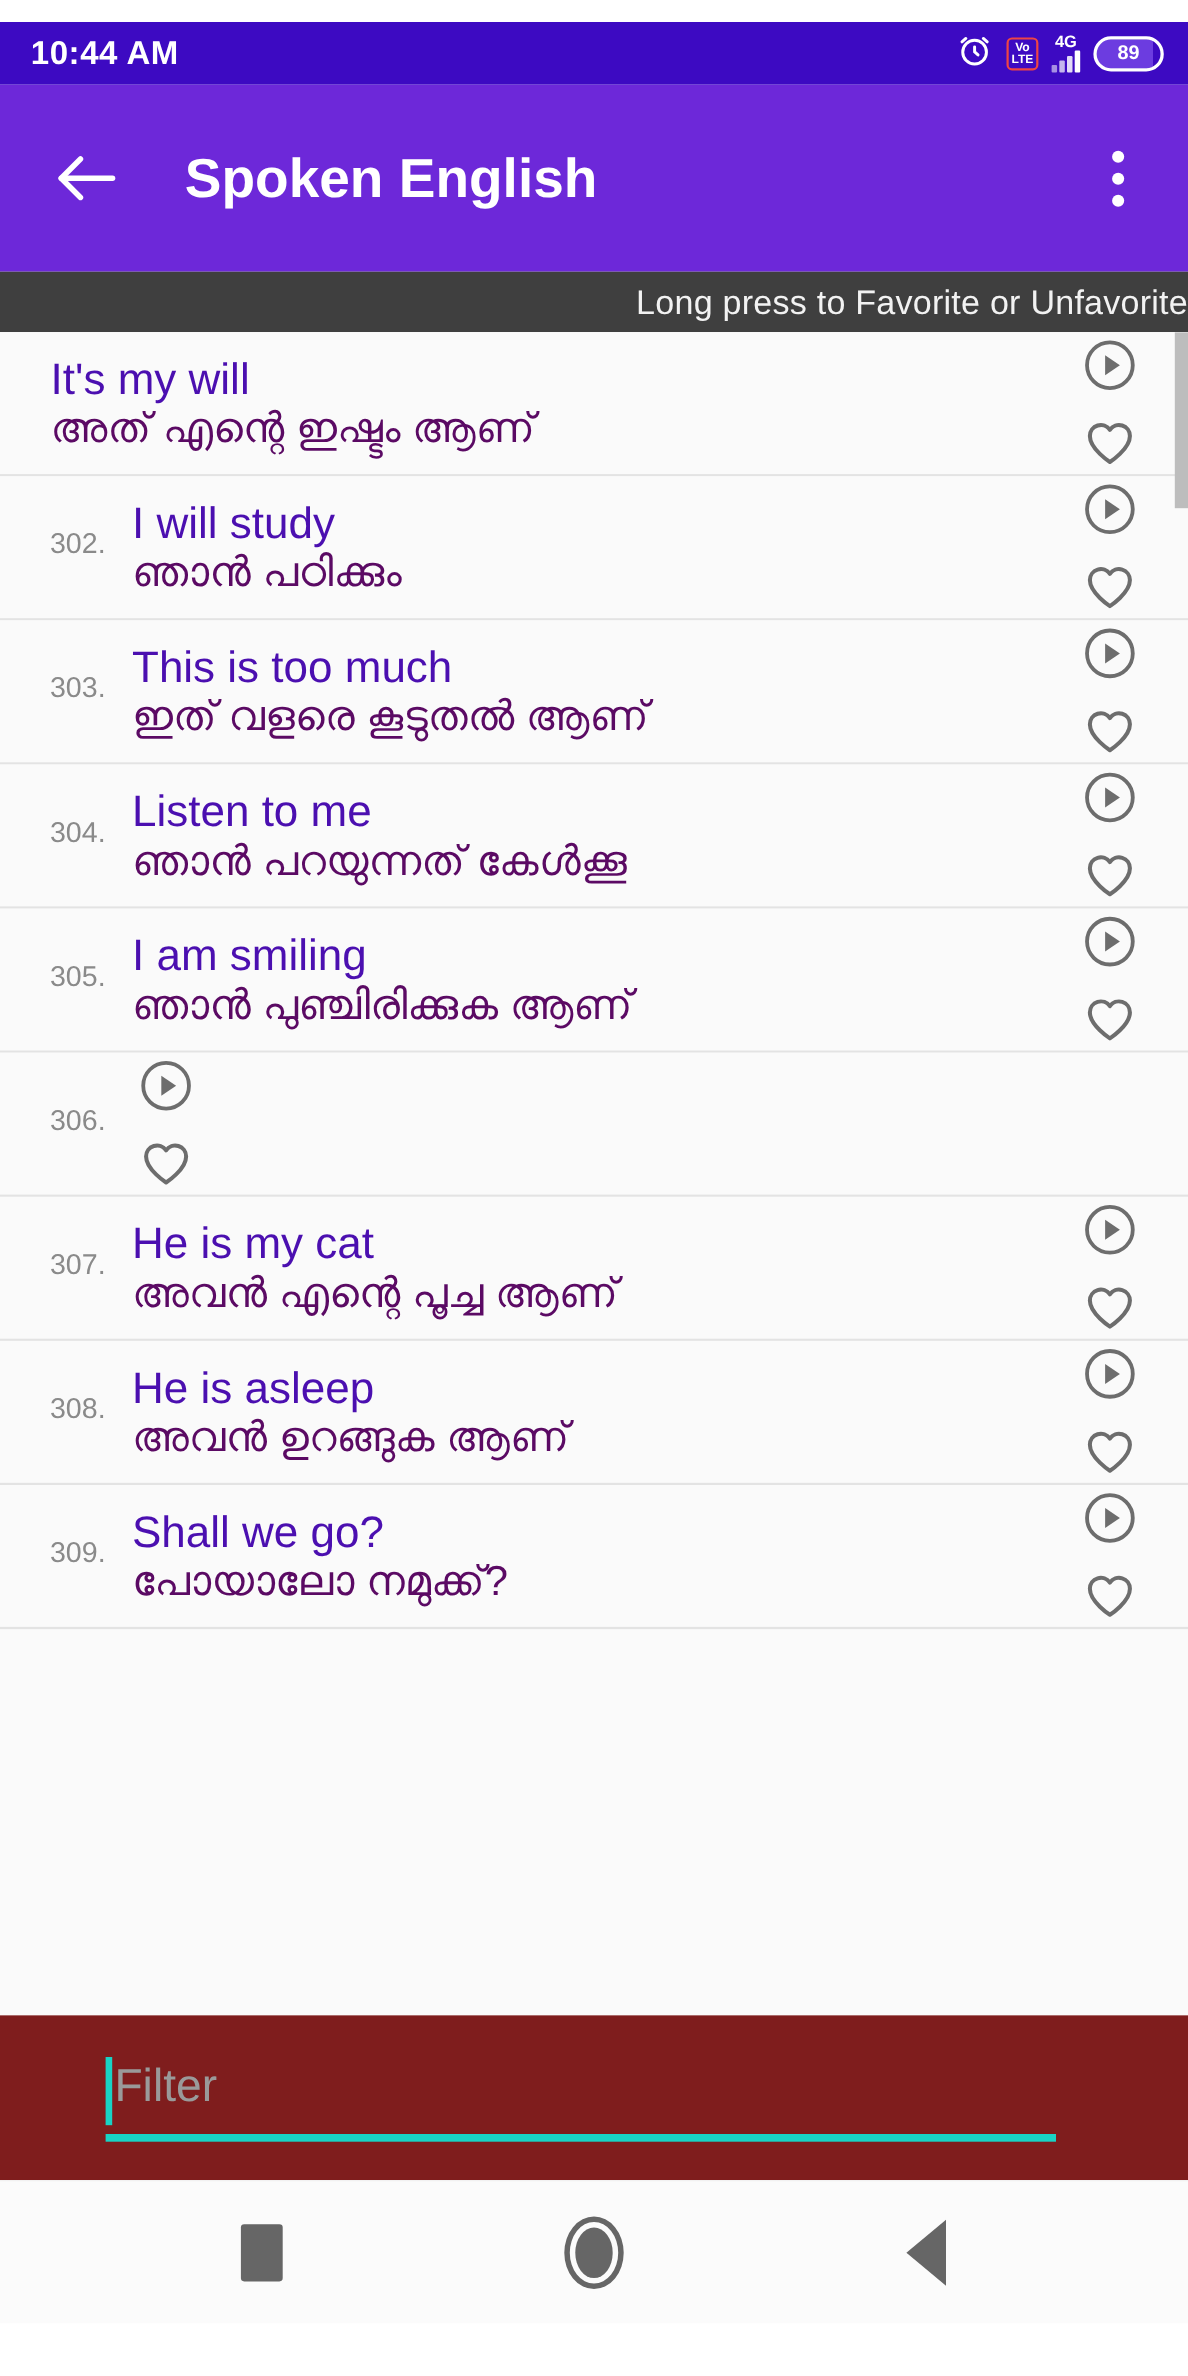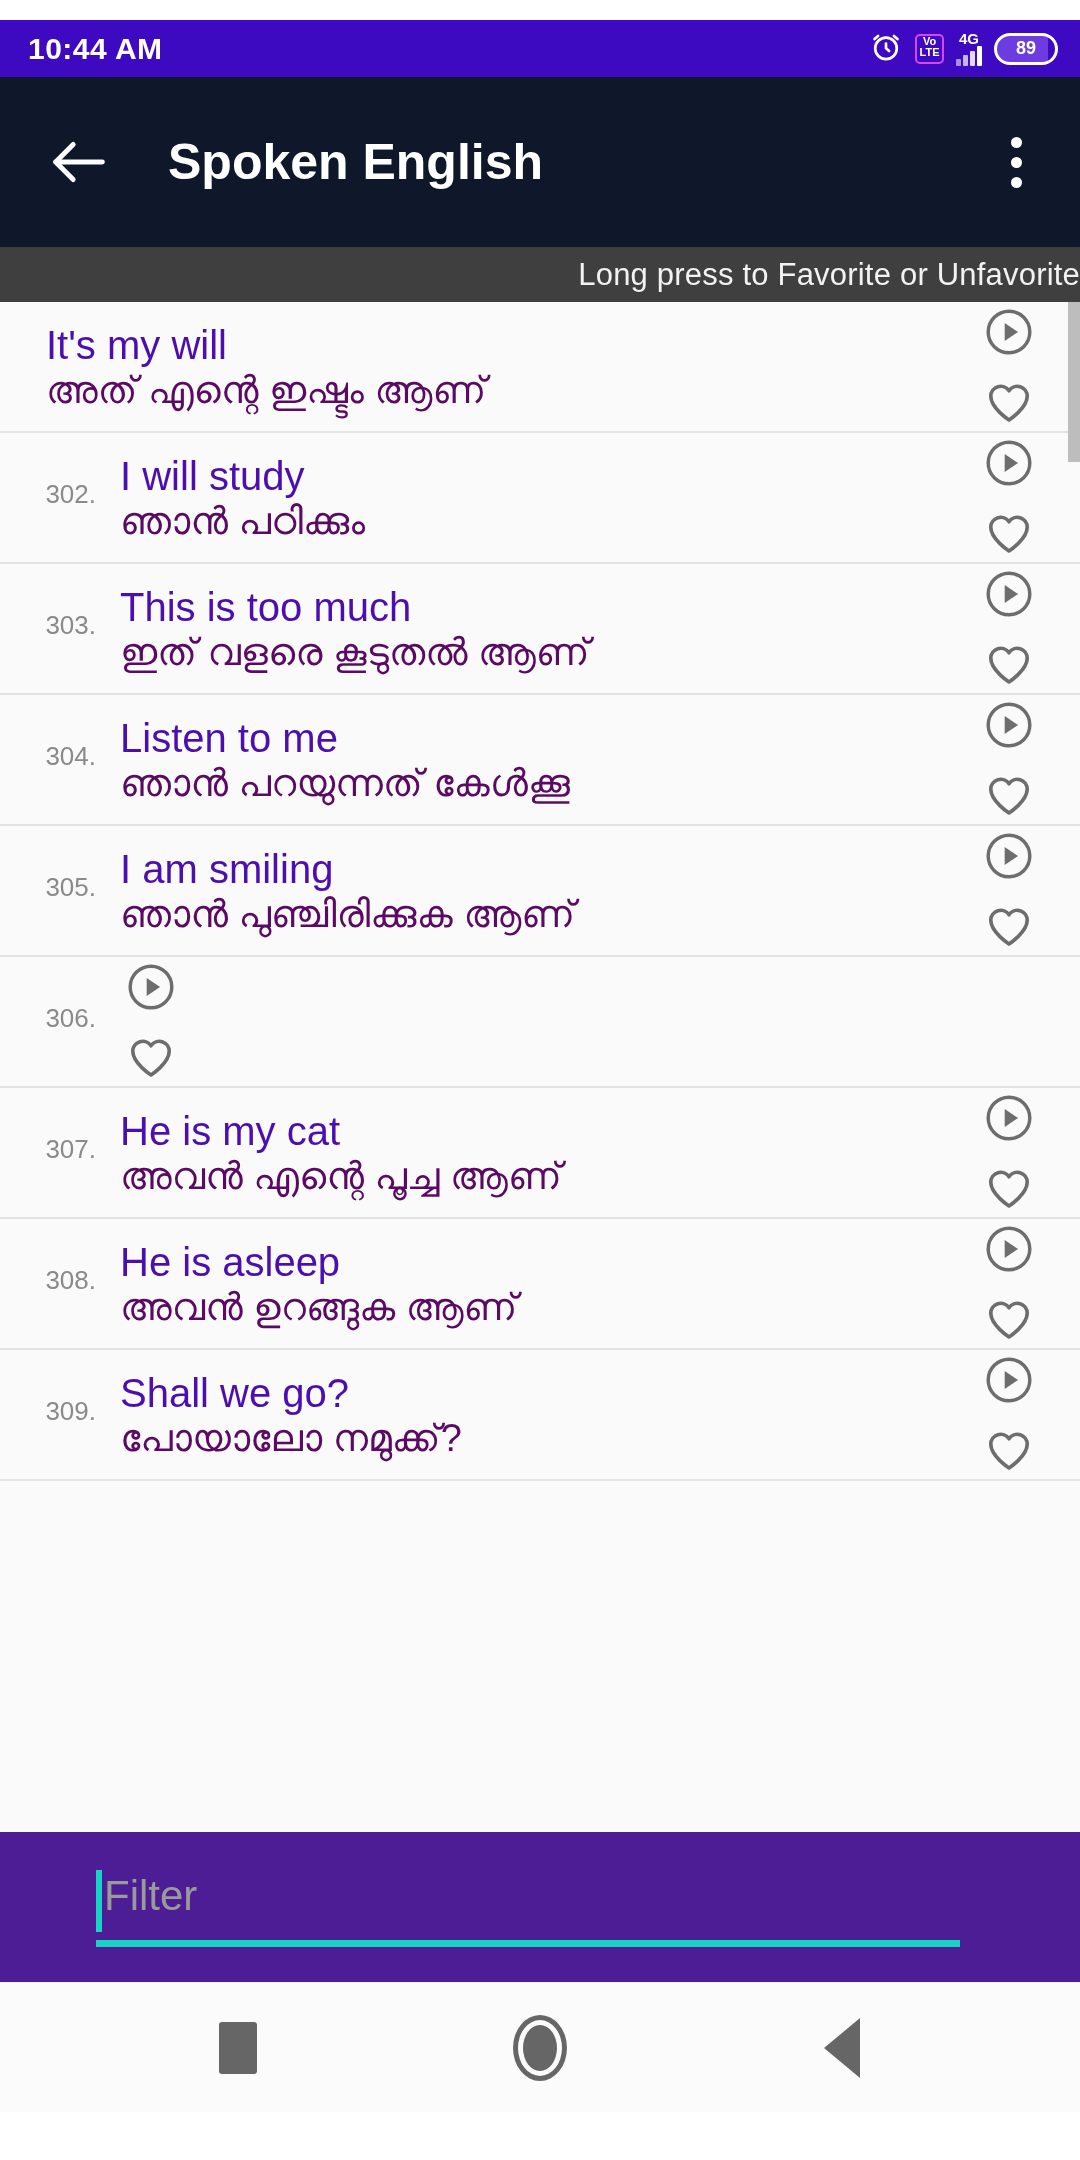--- a/index.html
+++ b/index.html
@@ -15,43 +15,43 @@
   
   .statusbar{
     height:57px; background:#3d0ac2; color:#ffffff;
     display:flex; align-items:center; justify-content:space-between;
     padding:0 22px 0 28px; flex:0 0 57px;
   }
   .status-time{ font-size:30px; font-weight:700; letter-spacing:.5px; line-height:1; }
   .status-icons{ display:flex; align-items:center; gap:12px; }
   .ic{ display:block; }
   .volte{
-    width:29px;height:30px;border:2px solid #d946ef;border-radius:5px;
-    display:flex;flex-direction:column;align-items:center;justify-content:flex-start;
+    width:29px;height:30px;border:2px solid #ef4444;border-radius:5px;
+    display:flex;flex-direction:column;align-items:center;justify-content:center;
     font-size:11px;font-weight:700;line-height:11px; color:#fff;
   }
   .volte b{display:block;font-weight:700;}
   .fourg{ font-size:15px; font-weight:700; line-height:1; margin-bottom:-2px;}
   .net{ display:flex; flex-direction:column; align-items:center; }
   .bars{ display:flex; align-items:flex-end; gap:2px; height:22px; }
   .bars i{ display:block; width:5px; background:#fff; border-radius:1px; }
   .bars i:nth-child(1){height:7px;opacity:.55}
   .bars i:nth-child(2){height:11px;opacity:.7}
   .bars i:nth-child(3){height:15px;opacity:.85}
   .bars i:nth-child(4){height:20px}
   .battery{
     width:64px;height:32px;border:3px solid #fff;border-radius:16px;
     display:flex;align-items:center;justify-content:center;
     font-size:18px;font-weight:700;color:#fff;
     background:linear-gradient(90deg,#6c3ce0 0%,#6c3ce0 88%,#3d0ac2 88%);
   }
 
   
   .appbar{
-    height:170px; background:#0f172a; flex:0 0 170px;
+    height:170px; background:#6d28d9; flex:0 0 170px;
     display:flex; align-items:center; padding:0 34px 0 44px;
   }
   .back-arrow{ width:70px; height:70px; position:relative; flex:0 0 70px; }
   .back-arrow svg{ display:block; }
   .appbar-title{
     color:#ffffff; font-size:50px; font-weight:700;
     margin-left:54px; flex:1 1 auto; white-space:nowrap;
   }
   .overflow{ width:60px; height:80px; display:flex; flex-direction:column;
     align-items:center; justify-content:center; gap:9px; flex:0 0 60px; }
@@ -88,21 +88,21 @@
   .icon-btn{ width:52px; height:52px; display:block; }
 
   
   .scrollthumb{
     position:absolute; right:0; top:0; width:12px; height:160px;
     background:#bdbdbd;
   }
 
   
   .filter-wrap{
-    flex:0 0 150px; background:#4c1d95; display:flex; align-items:center;
+    flex:0 0 150px; background:#7f1d1d; display:flex; align-items:center;
     padding:0 120px 0 96px;
   }
   .filter-field{ position:relative; width:100%; }
   .filter-text{
     font-size:42px; color:#9a9a9a; line-height:56px; padding-bottom:16px;
     padding-left:8px;
   }
   .caret{
     position:absolute; left:0; top:2px; width:6px; height:62px; background:#19d3c5;
   }

